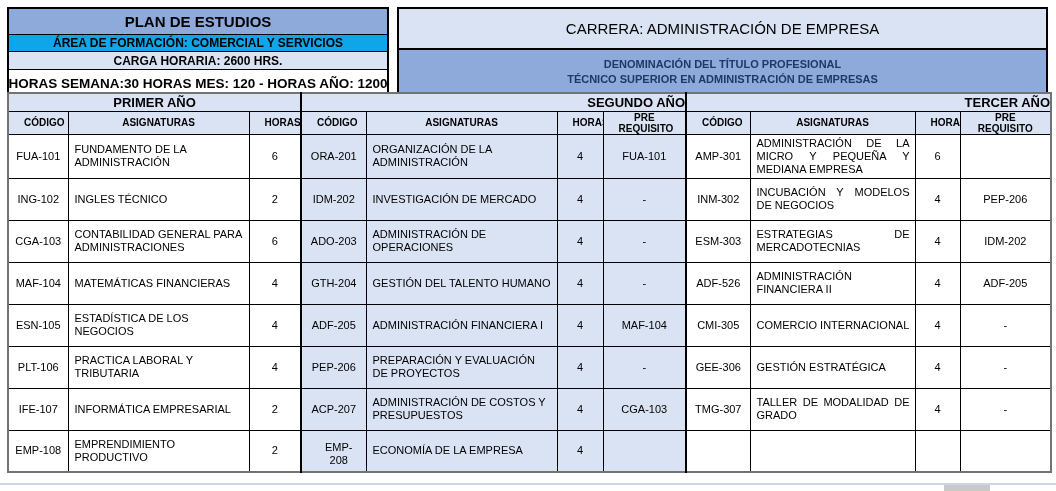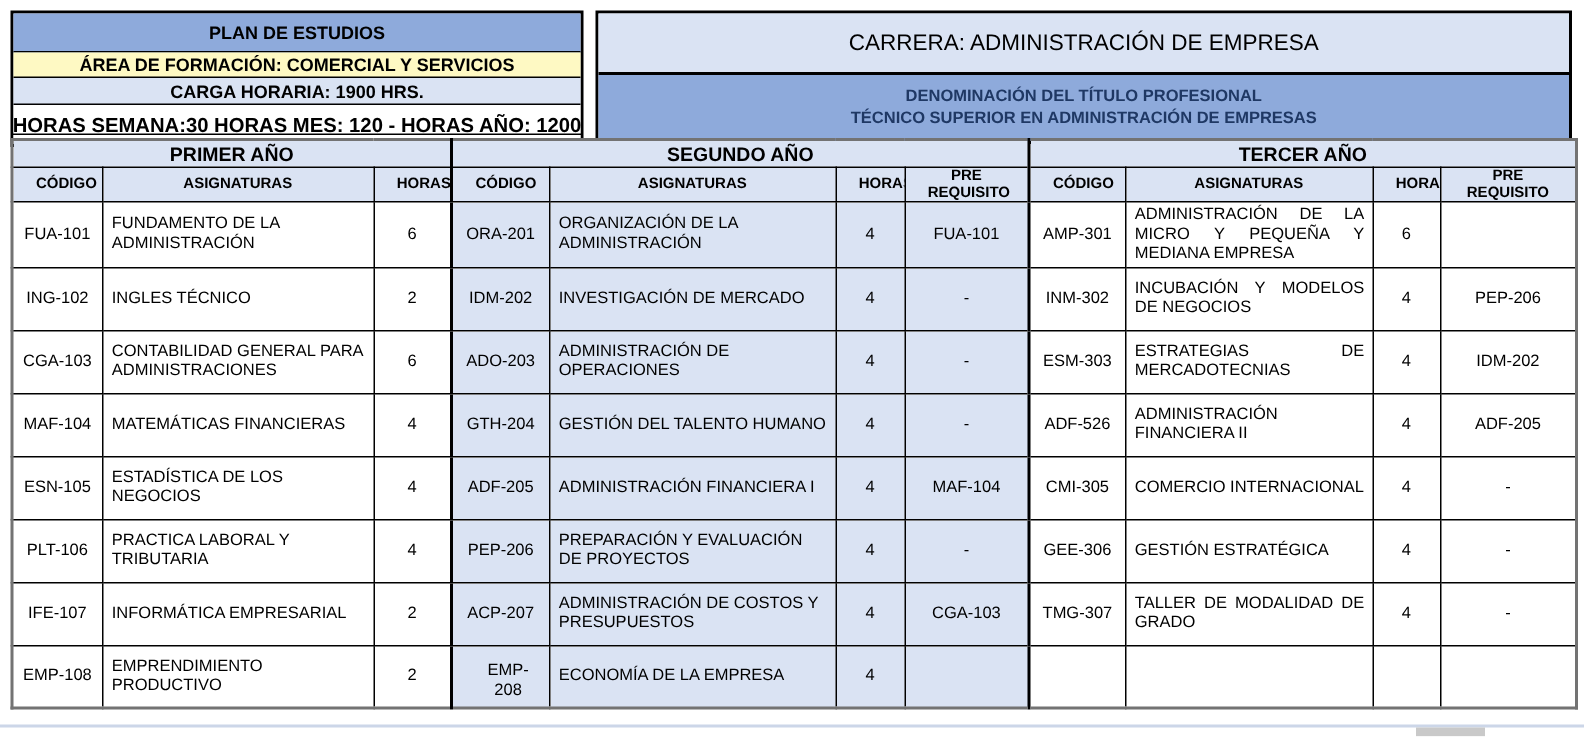--- a/index.html
+++ b/index.html
@@ -8,24 +8,24 @@
   .canvas {
     position:relative; width:1056px; height:491px; background:#fff; overflow:hidden;
   }
 
   
   .hdr-left {
     position:absolute; left:7px; top:7px; width:382px;
     border:2px solid #000; background:#fff;
   }
   .hl-row { display:flex; align-items:center; justify-content:center; text-align:center; font-weight:bold; }
-  .hl-title { height:26px; font-size:12px; background:#8EAADB; border-bottom:1px solid #000; }
-  .hl-area  { height:17px; font-size:12px; background:#fef9c3; border-bottom:1px solid #000; }
+  .hl-title { height:26px; font-size:15px; background:#8EAADB; border-bottom:1px solid #000; }
+  .hl-area  { height:17px; font-size:12px; background:#0ea5e9; border-bottom:1px solid #000; }
   .hl-carga { height:18px; font-size:12px; background:#DAE3F3; border-bottom:1px solid #000; }
-  .hl-horas { height:26px; font-size:13.5px; background:#ffffff; white-space:nowrap;text-decoration:underline; }
+  .hl-horas { height:26px; font-size:13.5px; background:#ffffff; white-space:nowrap; }
 
   
   .hdr-right {
     position:absolute; left:397px; top:7px; width:651px;
     border:2px solid #000; background:#fff;
   }
   .hr-carrera {
     height:41px; display:flex; align-items:center; justify-content:center;
     background:#DAE3F3; font-weight:normal; font-size:15px; border-bottom:2px solid #000;
   }
@@ -50,37 +50,37 @@
     height:15px; background:#DAE3F3; font-weight:bold; font-size:10px; text-align:center; padding:0 15px;
   }
   .plan-table tbody tr { height:42px; }
   .plan-table td { font-size:11px; line-height:13px; padding:2px 4px; }
   td.code { text-align:center; }
   td.asig { text-align:left; padding-left:6px; padding-right:5px; }
   td.asig.just { text-align:justify; }
   td.num  { text-align:center; }
   td.pre  { text-align:center; }
   td.seg, th.seg { background:#DAE3F3; }
-  .gl { border-left:2px solid #000 !important; }
+  .gl { border-left:2px solid #000 !important;text-align:right; }
   td.vbottom { vertical-align:bottom; padding-bottom:4px;padding-left:14px; }
 
   
   .bottom-strip { position:absolute; left:0; top:481px; width:1056px; height:10px; background:#fff; }
   .strip-line { position:absolute; left:0; top:2px; width:1056px; height:2px; background:#ccd6e8; }
   .scroll-thumb { position:absolute; left:944px; top:4px; width:46px; height:6px; background:#c9c9c9; }
 </style>
 </head>
 <body>
 
 <div class="canvas">
 
   <div class="hdr-left">
     <div class="hl-row hl-title">PLAN DE ESTUDIOS</div>
     <div class="hl-row hl-area">ÁREA DE FORMACIÓN: COMERCIAL Y SERVICIOS</div>
-    <div class="hl-row hl-carga">CARGA HORARIA: 1900 HRS.</div>
+    <div class="hl-row hl-carga">CARGA HORARIA: 2600 HRS.</div>
     <div class="hl-row hl-horas">HORAS SEMANA:30 HORAS MES: 120 - HORAS AÑO: 1200</div>
   </div>
 
   <div class="hdr-right">
     <div class="hr-carrera">CARRERA: ADMINISTRACIÓN DE EMPRESA</div>
     <div class="hr-denom">
       <div>DENOMINACIÓN DEL TÍTULO PROFESIONAL</div>
       <div>TÉCNICO SUPERIOR EN ADMINISTRACIÓN DE EMPRESAS</div>
     </div>
   </div>

